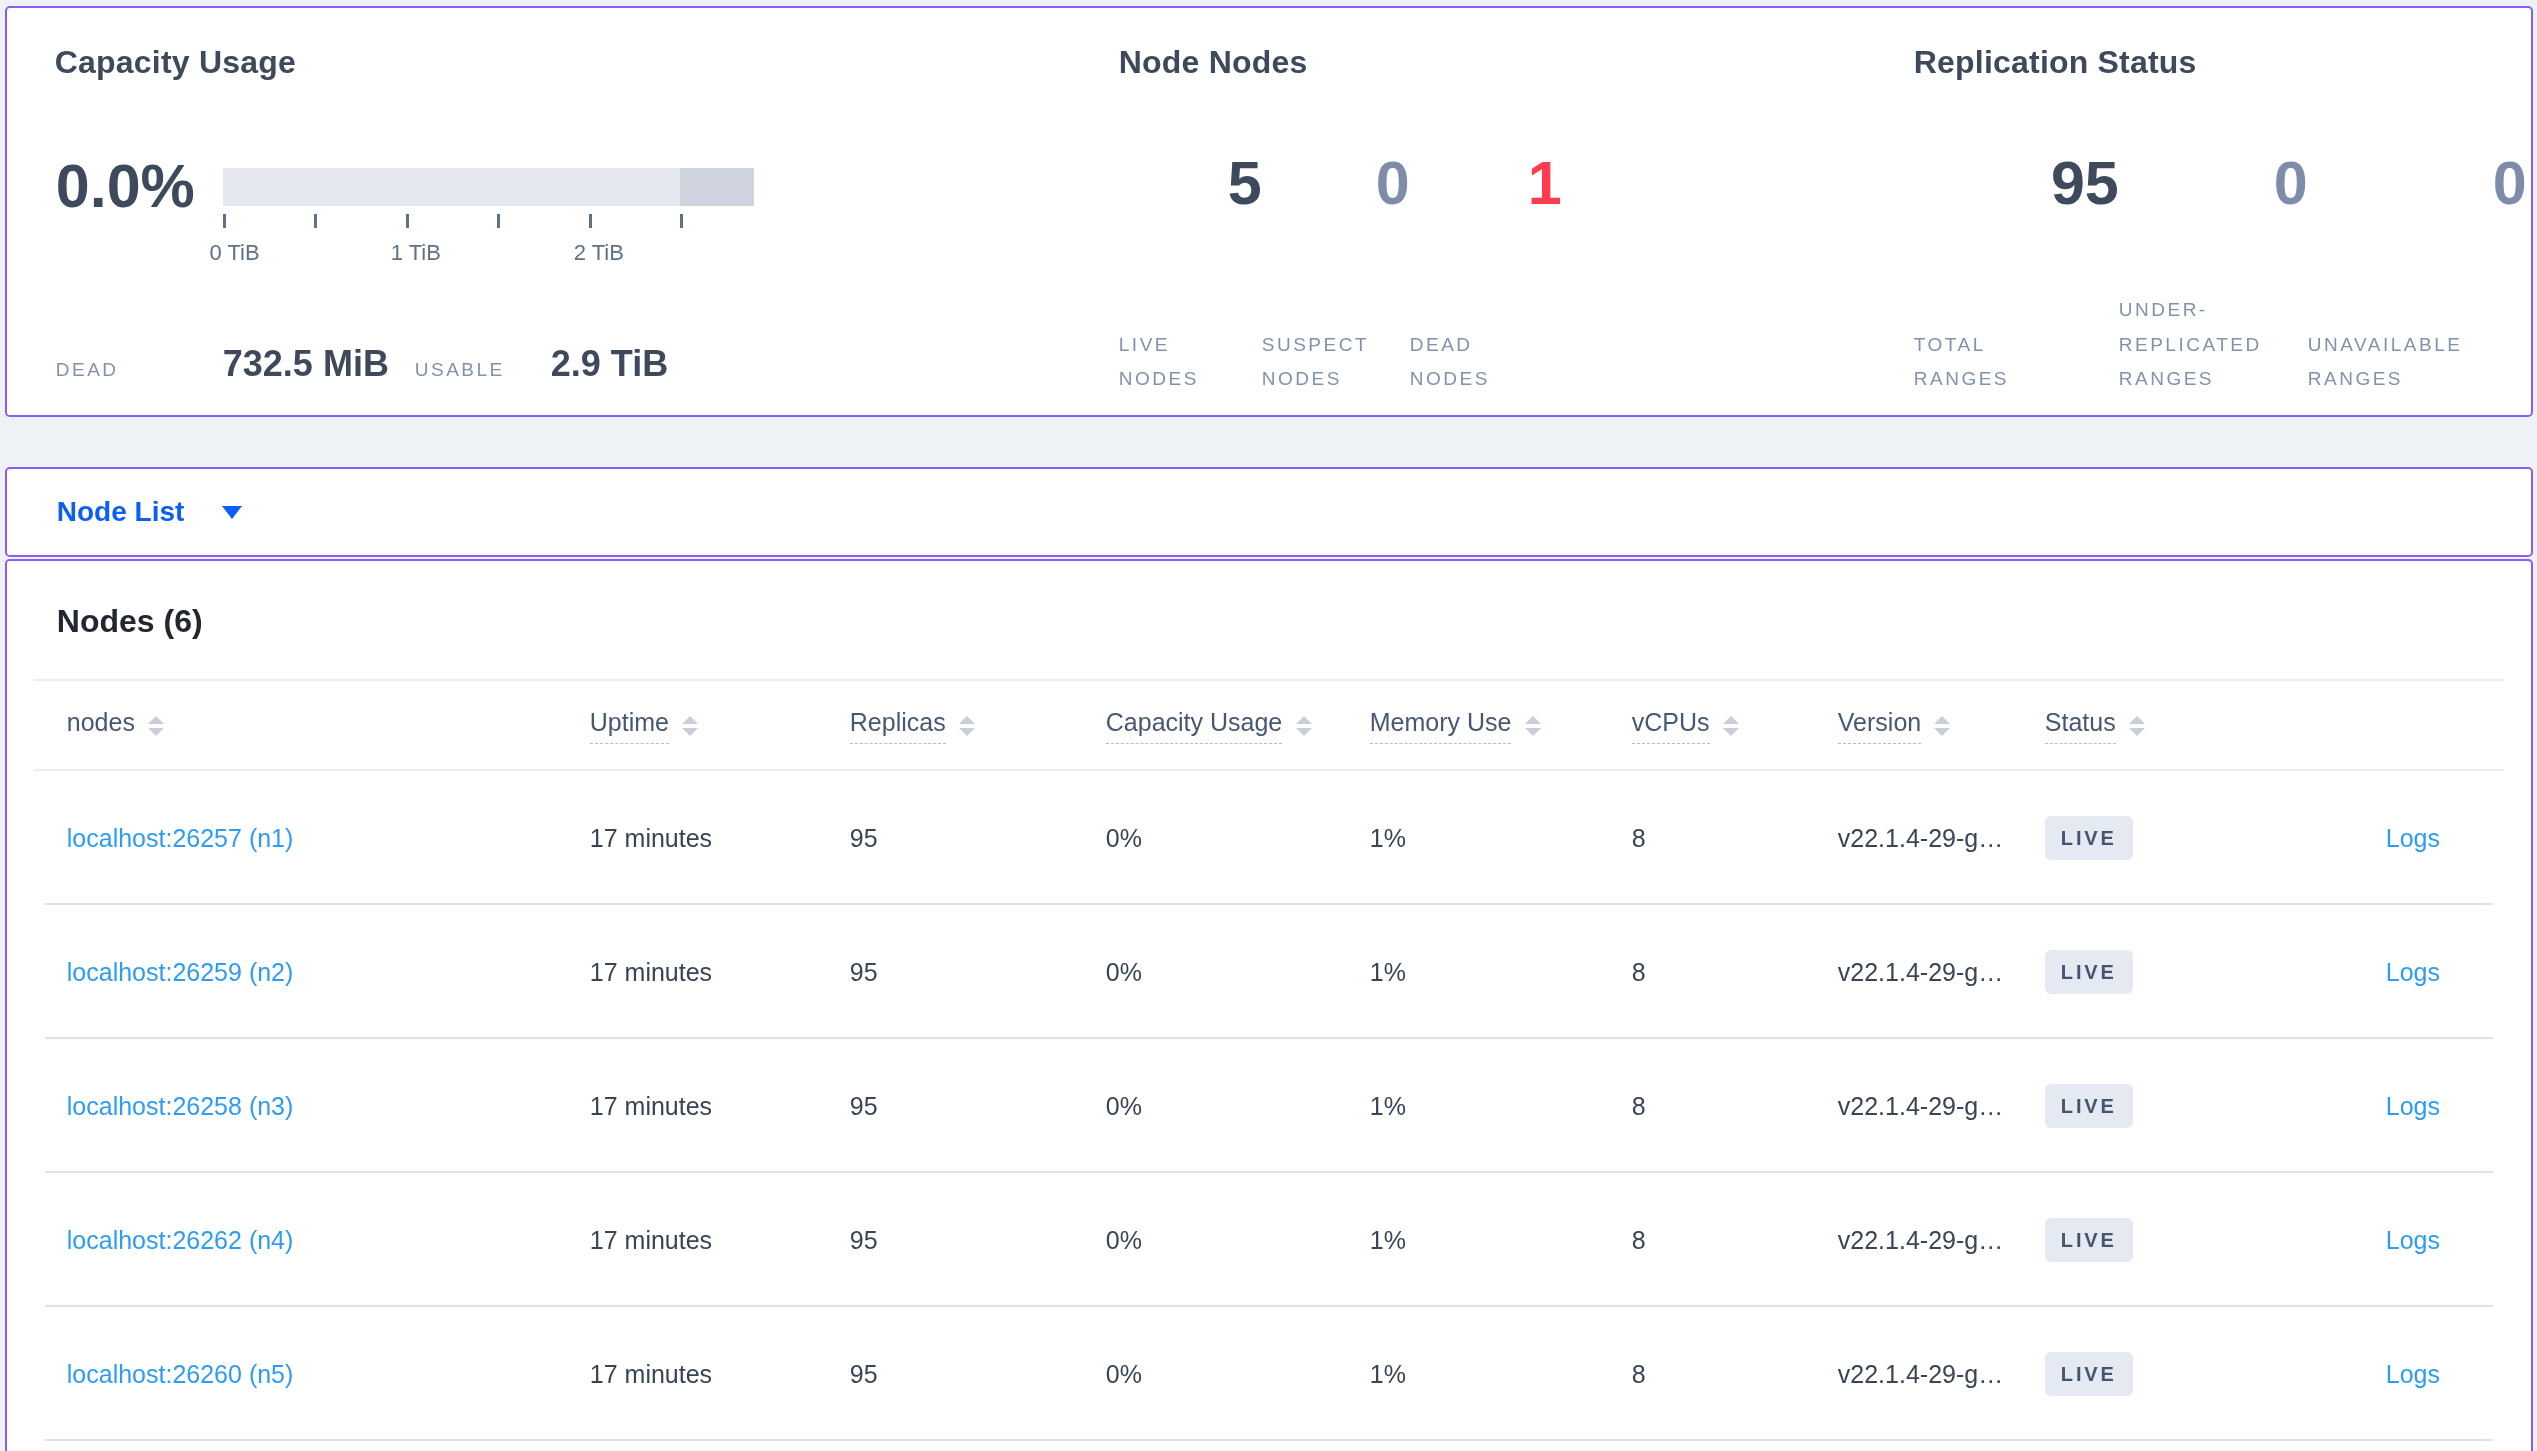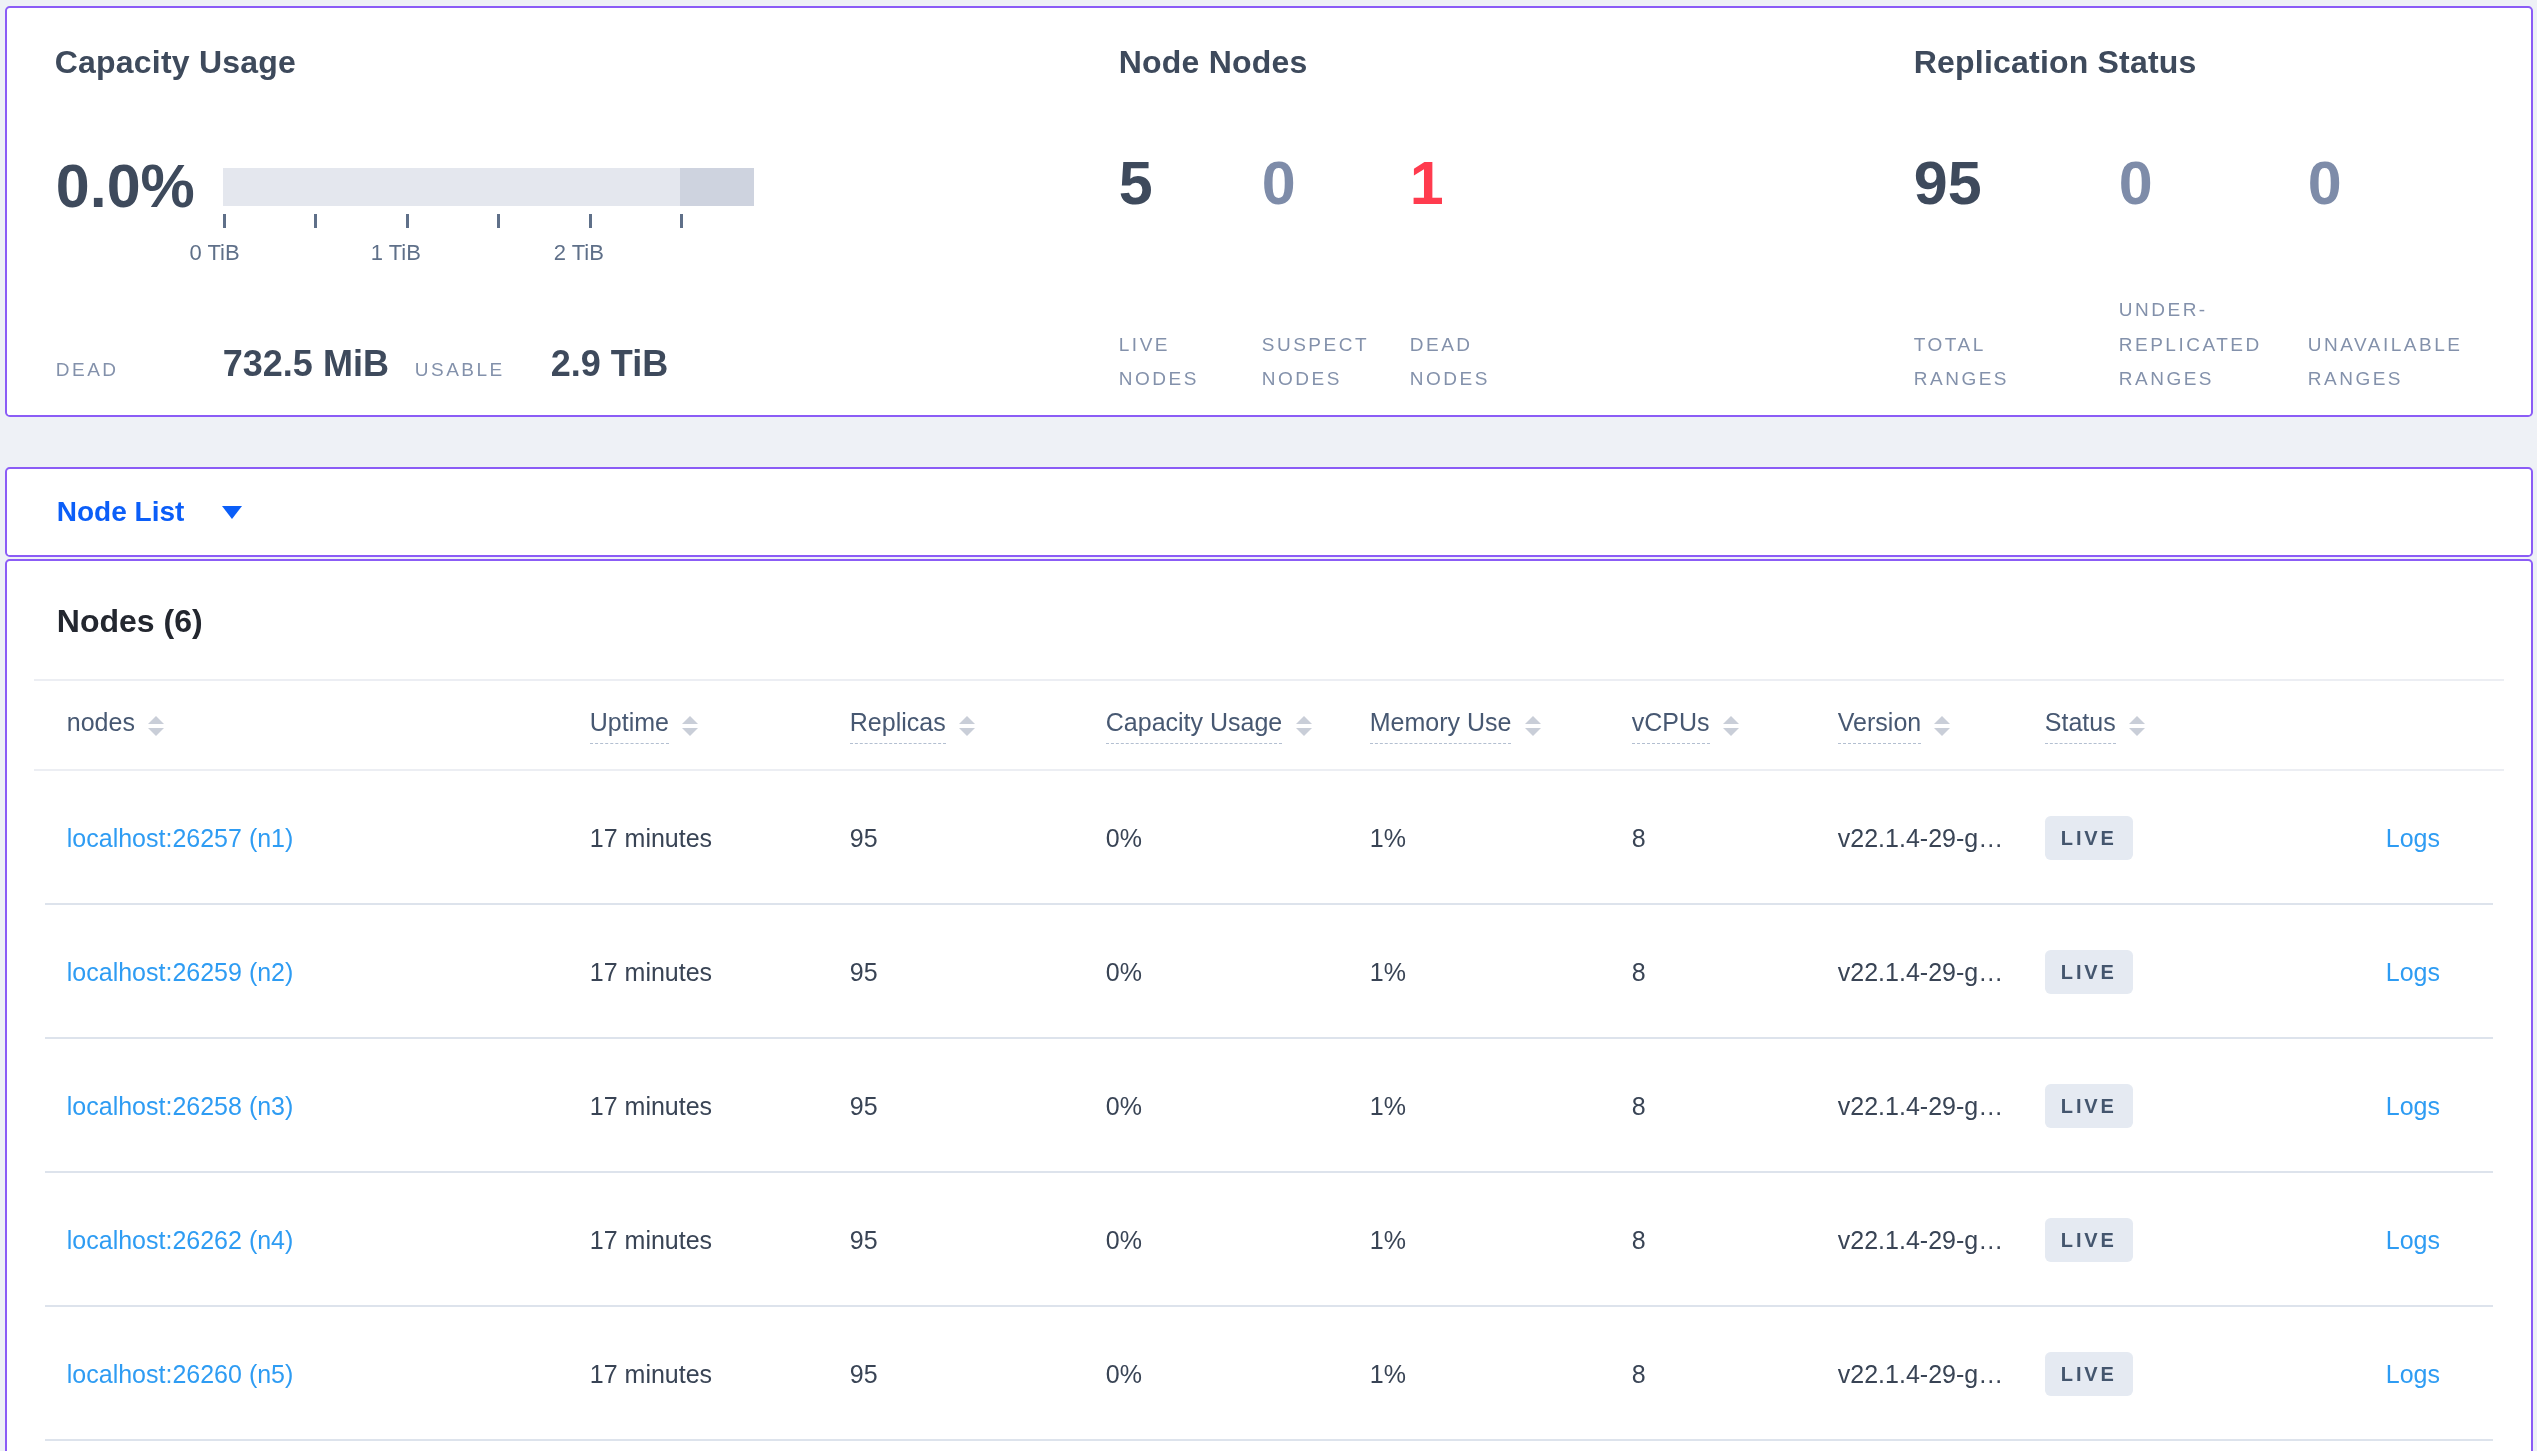--- a/index.html
+++ b/index.html
@@ -15,35 +15,35 @@
     border:2px solid #8b5cf6;
     border-radius:4.8px;
   }
 
   
   #summary-card { left:4.8px; top:5.7px; width:2528px; height:411px; }
   .card-title {
     position:absolute; top:36px;
     font-size:32px; font-weight:700; color:#3e4a5c; letter-spacing:0.2px;
   }
-  .big-num { font-size:61px; font-weight:700; line-height:1; }
+  .big-num { font-size:61px; font-weight:700; line-height:1;text-align:right; }
   .tone-dark   { color:#3e4a5c; }
   .tone-muted  { color:#7e8ca9; }
   .tone-danger { color:#ff3b4e; }
 
   
   #cap-title { left:48px; }
   #cap-percent { position:absolute; left:49px; top:148px; }
   #cap-bar { position:absolute; left:216px; top:160px; width:531px; height:38px; background:#e4e7ee; }
   #cap-bar .bar-dark { position:absolute; left:457px; top:0; bottom:0; right:0; background:#ced3df; }
   #cap-ticks { position:absolute; left:216px; top:206px; width:531px; height:15.2px; }
   .tick { position:absolute; top:0; width:2.9px; height:14.3px; background:#5f7089; }
   .tick:nth-of-type(1){left:0;} .tick:nth-of-type(2){left:91px;} .tick:nth-of-type(3){left:183px;}
   .tick:nth-of-type(4){left:274px;} .tick:nth-of-type(5){left:366px;} .tick:nth-of-type(6){left:457px;}
-  #cap-tick-labels { position:absolute; left:204px; top:232px; width:531px; height:29px;
+  #cap-tick-labels { position:absolute; left:224px; top:232px; width:531px; height:29px;
     font-size:22px; color:#5f7089; }
   #cap-tick-labels span { position:absolute; transform:translateX(-50%); white-space:nowrap; }
   #cap-tick-labels span:nth-of-type(1){ left:3.8px; }
   #cap-tick-labels span:nth-of-type(2){ left:185px; }
   #cap-tick-labels span:nth-of-type(3){ left:368px; }
   #cap-used-row { position:absolute; left:49px; top:335px; display:flex; align-items:baseline; }
   .mini-label { font-size:19px; letter-spacing:2.5px; color:#8391ab; }
   .mini-value { font-size:36px; font-weight:700; color:#3e4a5c; }
   #cap-used-row .w1 { width:167px; } #cap-used-row .w2 { width:192px; }
   #cap-used-row .w3 { width:136px; }

